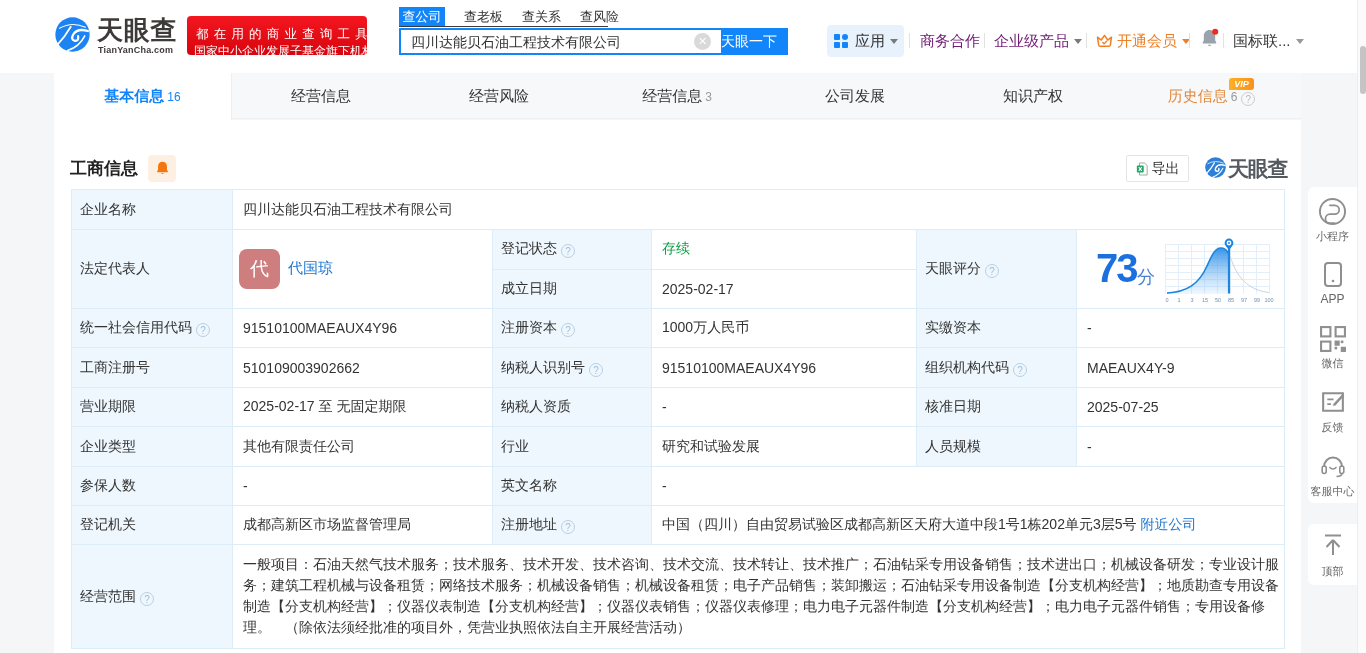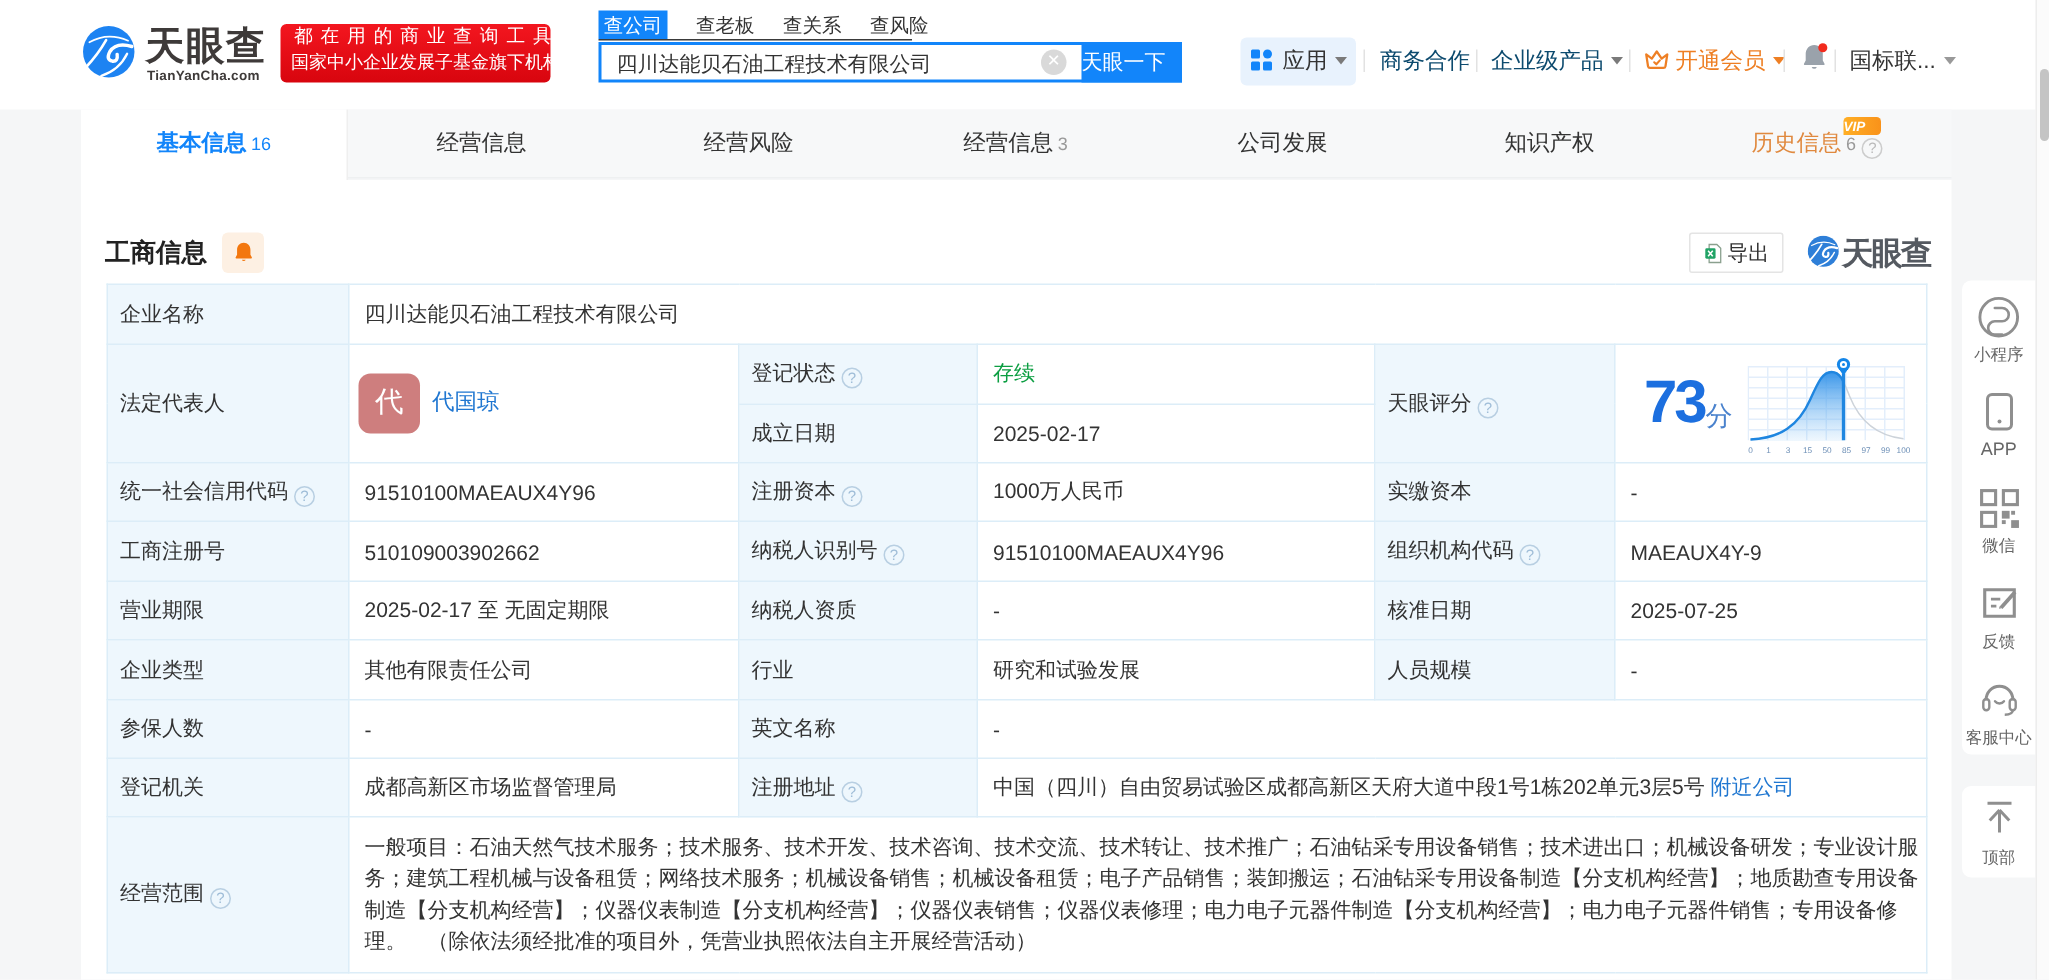--- a/index.html
+++ b/index.html
@@ -2,49 +2,49 @@
 <html lang="zh"><head>
 <meta charset="utf-8">
 <style>
 *{margin:0;padding:0;box-sizing:border-box;}
 html,body{width:1366px;height:653px;overflow:hidden;background:#f5f6f7;font-family:"Liberation Sans",sans-serif;-webkit-font-smoothing:antialiased;}
 
 #header{position:absolute;left:0;top:0;width:1366px;height:73px;background:#fff;}
 #logo-circle{position:absolute;left:55px;top:17px;width:35px;height:35px;}
 #logo-tyc{position:absolute;left:97px;top:15px;font-size:26px;font-weight:bold;color:#3e3a39;letter-spacing:0.8px;line-height:30px;}
 #logo-sub{position:absolute;left:98px;top:45px;font-size:9px;font-weight:bold;color:#3e3a39;letter-spacing:0.2px;}
-#redbadge{position:absolute;left:187px;top:16px;width:180px;height:39px;background:linear-gradient(180deg,#f3161f,#d8050e);border-radius:4px;color:#fff;padding:0 7px;}
+#redbadge{position:absolute;left:187px;top:16px;width:180px;height:39px;background:linear-gradient(180deg,#f3161f,#d8050e);border-radius:4px;color:#fff;padding:10px 7px;}
 #redbadge .l1{font-size:12.5px;line-height:17px;letter-spacing:5.2px;white-space:nowrap;padding-left:2px;}
 #redbadge .l2{font-size:12px;line-height:16px;letter-spacing:0;white-space:nowrap;text-align:center;}
 
 #stabs{position:absolute;left:399px;top:7px;height:20px;}
 #stabs .st{display:inline-block;font-size:13px;color:#333;line-height:19px;vertical-align:top;}
 #stabs .active{background:#1285fa;color:#fff;width:46px;text-align:center;}
 #stabs .gap{display:inline-block;width:19px;}
 #stab-line{position:absolute;left:399px;top:26px;width:209px;height:1px;background:#3a3a3a;}
 #searchbox{position:absolute;left:399px;top:28px;width:389px;height:27px;border:2px solid #1285fa;background:#fff;}
 #searchtext{position:absolute;left:10px;top:3px;font-size:14px;color:#333;line-height:18px;}
 #clearx{position:absolute;right:75px;top:3px;width:17px;height:17px;border-radius:50%;background:#d9d9d9;color:#fff;font-size:11px;text-align:center;line-height:17px;}
 #searchbtn{position:absolute;right:-2px;top:-2px;width:67px;height:27px;background:#1285fa;color:#fff;font-size:14px;text-align:left;line-height:27px;}
 .hpill{position:absolute;left:827px;top:25px;width:77px;height:32px;background:#e8f2fd;border-radius:4px;font-size:15px;color:#333;line-height:32px;text-align:center;}
-.hitem{position:absolute;top:31px;font-size:15px;color:#0c4a6e;line-height:20px;white-space:nowrap;}
+.hitem{position:absolute;top:31px;font-size:15px;color:#701a75;line-height:20px;white-space:nowrap;}
 .hdiv{position:absolute;top:33px;width:1px;height:15px;background:#e2e2e2;}
 .caret{display:inline-block;width:0;height:0;border-left:4.5px solid transparent;border-right:4.5px solid transparent;border-top:5px solid #7a7a7a;vertical-align:2px;margin-left:5px;}
 .caret.or{border-top-color:#ee7f24;}
 
 #page-bg{position:absolute;left:0;top:73px;width:1366px;height:580px;background:#f5f6f7;}
 #container{position:absolute;left:54px;top:73px;width:1247px;height:580px;}
 #tabbar{position:absolute;left:0;top:0;width:1247px;height:46px;background:#f7f8f9;border-bottom:1px solid #eef0f1;}
 .tab{position:absolute;top:0;height:46px;text-align:center;font-size:15px;color:#333;line-height:46px;white-space:nowrap;}
 .tab.active{background:#fff;color:#1285fa;font-weight:bold;border-right:1px solid #efefef;height:47px;}
 .tab .cnt{font-size:12px;margin-left:3px;font-weight:normal;}
 .tab .cnt.gray{color:#999;font-weight:normal;}
 #content{position:absolute;left:0;top:47px;width:1247px;height:533px;background:#fff;}
 
-#viptag{position:absolute;left:107px;top:5px;width:25px;height:12px;background:linear-gradient(90deg,#ffaf25,#f9921a);border-radius:3px 3px 3px 0;color:#fff;font-size:9px;font-weight:bold;font-style:italic;line-height:12px;text-align:left;}
+#viptag{position:absolute;left:107px;top:5px;width:25px;height:12px;background:linear-gradient(90deg,#ffaf25,#f9921a);border-radius:3px 3px 3px 0;color:#fff;font-size:9px;font-weight:bold;font-style:italic;line-height:12px;text-align:center;}
 #sec-title{position:absolute;left:16px;top:37px;font-size:17px;font-weight:bold;color:#222;}
 #sec-bell{position:absolute;left:94px;top:35px;width:28px;height:27px;background:#fdf0e3;border-radius:4px;text-align:center;}
 #btn-export{position:absolute;left:1072px;top:35px;width:63px;height:27px;border:1px solid #e4e4e4;border-radius:2px;background:#fff;font-size:14px;color:#333;line-height:25px;text-align:center;}
 #wm{position:absolute;left:1151px;top:37px;height:22px;width:130px;}
 #wm-text{position:absolute;left:23px;top:-2px;font-size:21px;font-weight:bold;color:#555a61;letter-spacing:-1.3px;white-space:nowrap;}
 
 #tbl{position:absolute;left:17px;top:69px;width:1213px;border-collapse:collapse;table-layout:fixed;}
 #tbl td{border:1px solid #dcedf8;font-size:14px;color:#333;vertical-align:middle;}
 #tbl td.lb{background:#eef7fd;padding:0 4px 0 8px;}
 #tbl td.vl{background:#fff;padding:0 6px 0 10px;}

